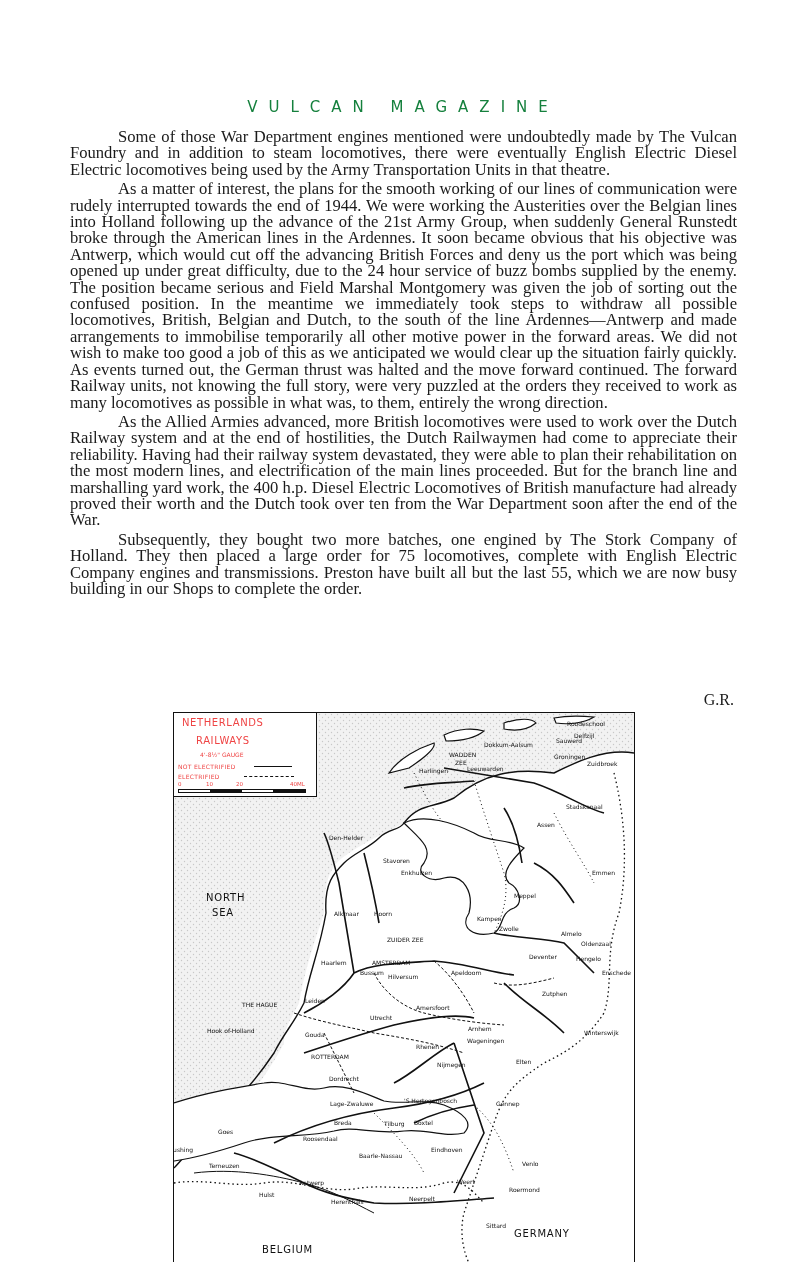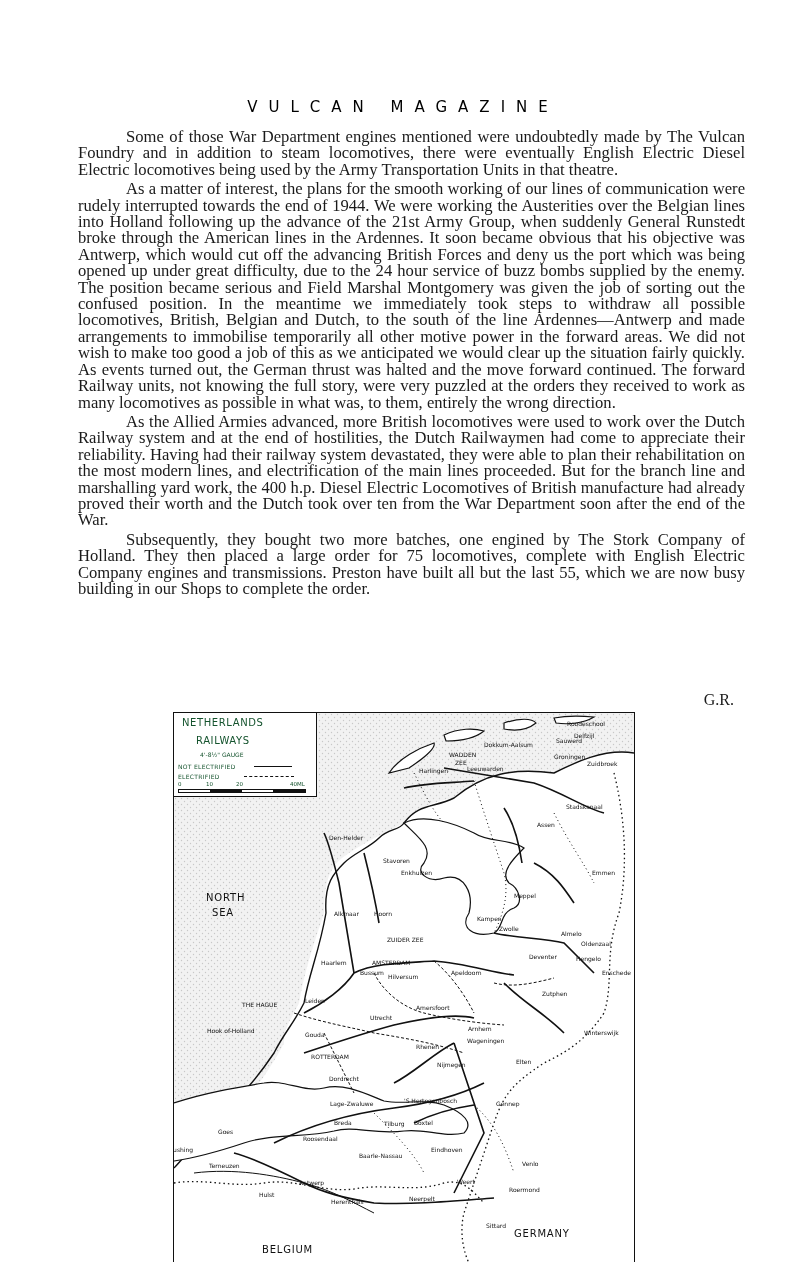--- a/index.html
+++ b/index.html
@@ -1,23 +1,23 @@
 <!DOCTYPE html>
 <html><head>
 <meta charset="utf-8">
 <style>
   html, body { margin: 0; padding: 0; background: #ffffff; }
   body { width: 806px; height: 1262px; position: relative; overflow: hidden; font-family: "Liberation Serif", serif; color: #1a1a1a; }
-  .running-head { position: absolute; top: 98px; left: 0; width: 806px; text-align: center; font-family: "DejaVu Sans", sans-serif; font-size: 15px; letter-spacing: 11px; color: #000000; }
-  .article { position: absolute; top: 129px; left: 70px; width: 667px; font-size: 16.6px; line-height: 16.4px; text-align: justify; margin-left: 8px; }
+  .running-head { position: absolute; top: 98px; left: 0; width: 806px; text-align: center; font-family: "DejaVu Sans", sans-serif; font-size: 15px; letter-spacing: 11px; color: #15803d; }
+  .article { position: absolute; top: 129px; left: 70px; width: 667px; font-size: 16.6px; line-height: 16.4px; text-align: justify; }
   .article p { margin: 0 0 3px 0; text-indent: 48px; }
   .sig { position: absolute; top: 691px; right: 72px; font-size: 16px; text-align: center; }
   .map { position: absolute; top: 712px; left: 173px; width: 460px; height: 550px; border: 1.5px solid #111; border-bottom: none; overflow: hidden; background: #fff; }
   .map svg { position: absolute; left: 0; top: 0; }
-  .legend { position: absolute; left: 0; top: 0; width: 142px; height: 83px; border-right: 1.5px solid #111; border-bottom: 1.5px solid #111; background: #fff; font-family: "DejaVu Sans", sans-serif; color: #14532d; }
+  .legend { position: absolute; left: 0; top: 0; width: 142px; height: 83px; border-right: 1.5px solid #111; border-bottom: 1.5px solid #111; background: #fff; font-family: "DejaVu Sans", sans-serif; color: #ef4444; }
   .legend .t1 { position: absolute; top: 4px; left: 8px; font-size: 10px; letter-spacing: 0.6px; }
   .legend .t2 { position: absolute; top: 22px; left: 22px; font-size: 10px; letter-spacing: 0.6px; }
   .legend .t3 { position: absolute; top: 38px; left: 26px; font-size: 6px; }
   .legend .row { position: absolute; left: 4px; font-size: 6px; letter-spacing: 0.3px; }
   .legend .r1 { top: 50px; } .legend .r2 { top: 60px; }
   .legend .l1 { position: absolute; top: 53px; left: 80px; width: 38px; border-top: 1.5px solid #111; }
   .legend .l2 { position: absolute; top: 63px; left: 70px; width: 50px; border-top: 1.5px dashed #111; }
   .legend .scale-labels { position: absolute; top: 68px; left: 4px; width: 130px; font-size: 5.5px; }
   .legend .scale-labels span { position: absolute; }
   .legend .bar { position: absolute; top: 76px; left: 4px; width: 128px; height: 4px; border: 1px solid #111; box-sizing: border-box; background: linear-gradient(90deg,#fff 0 25%,#111 25% 50%,#fff 50% 75%,#111 75% 100%); }

